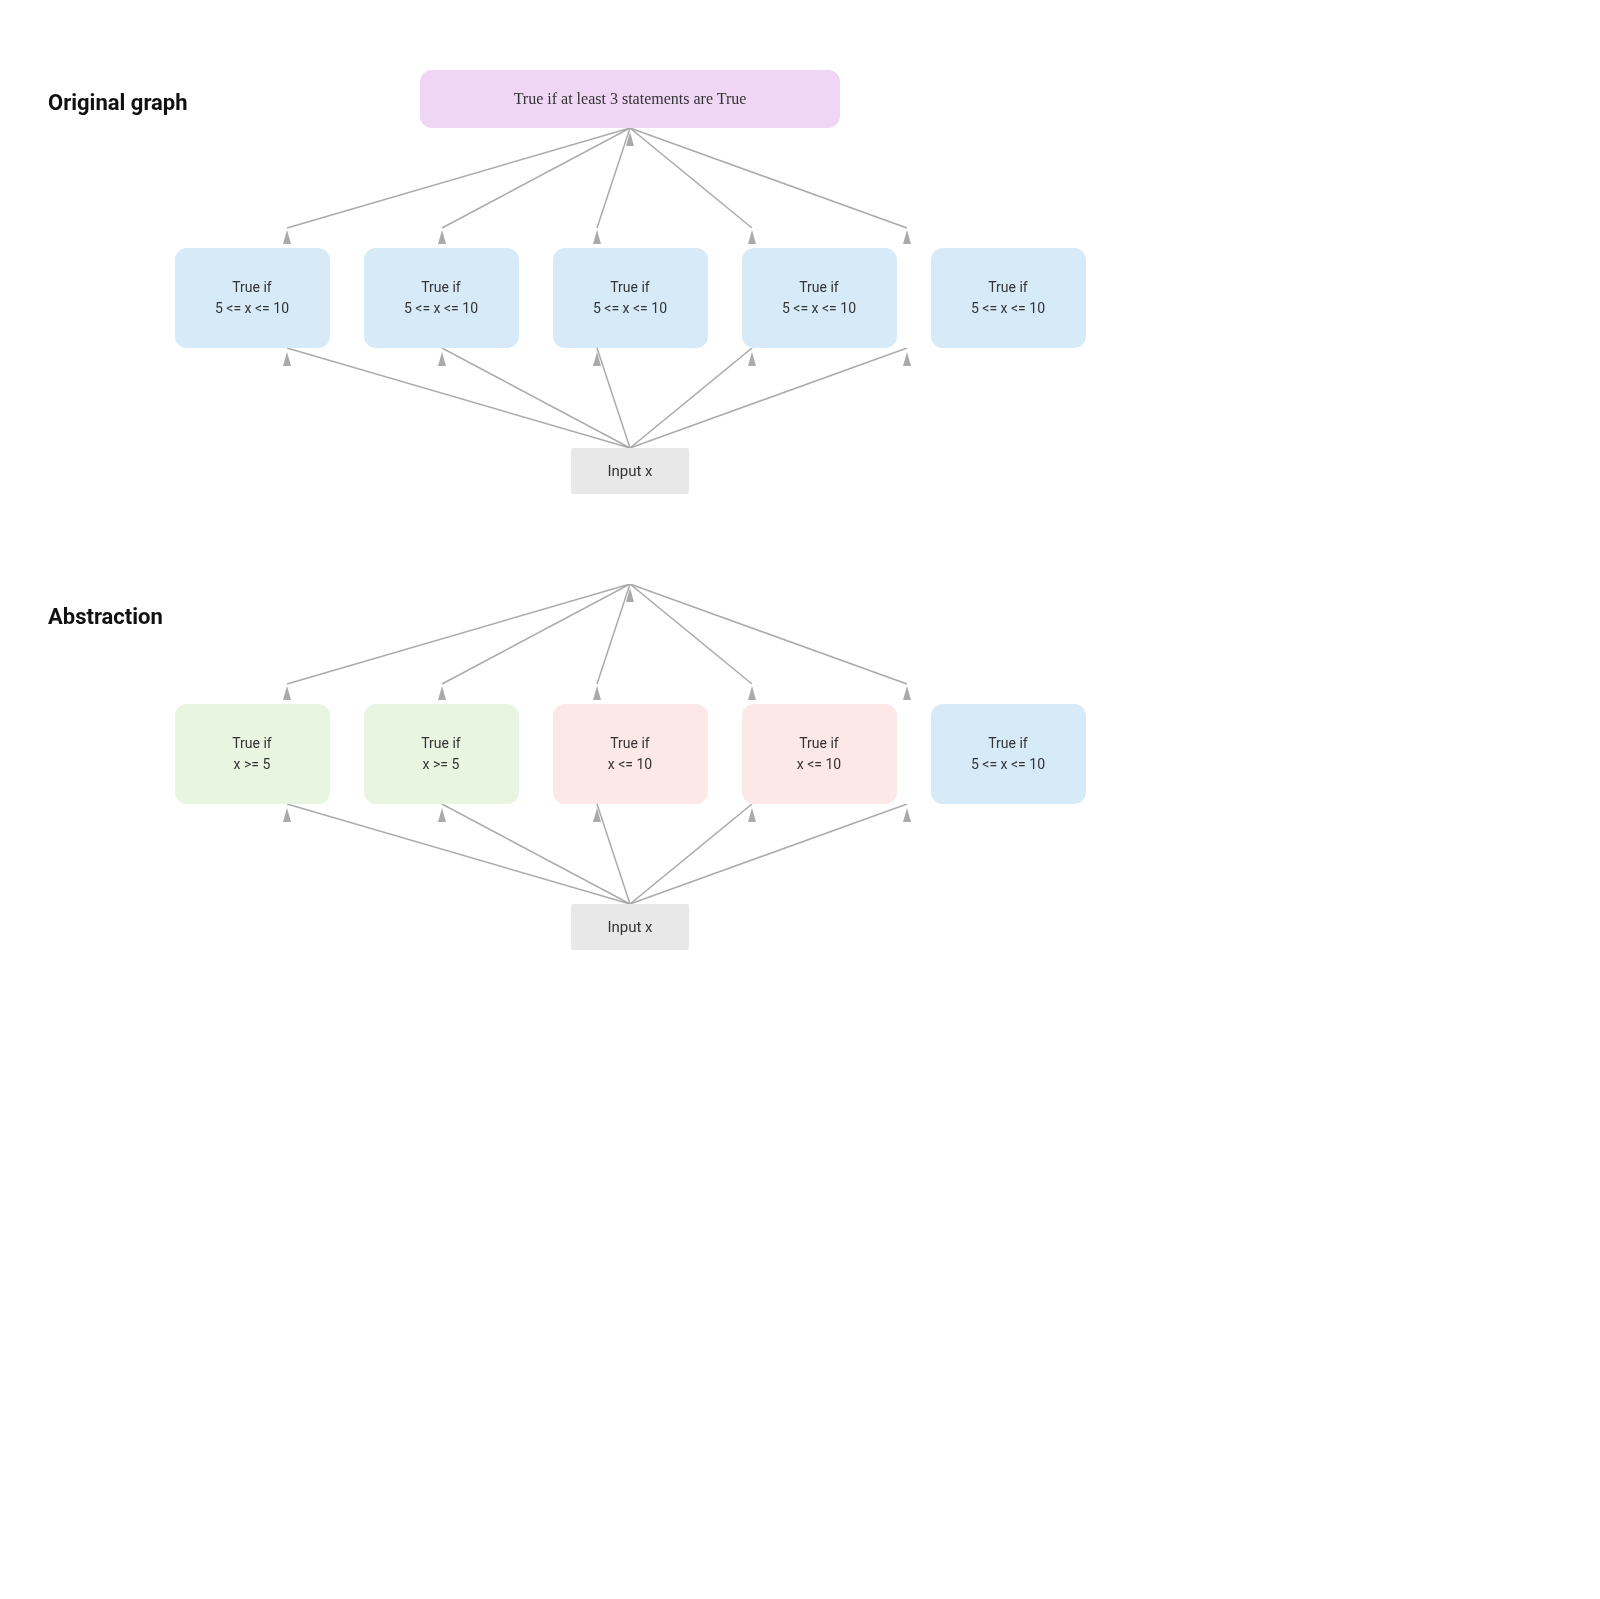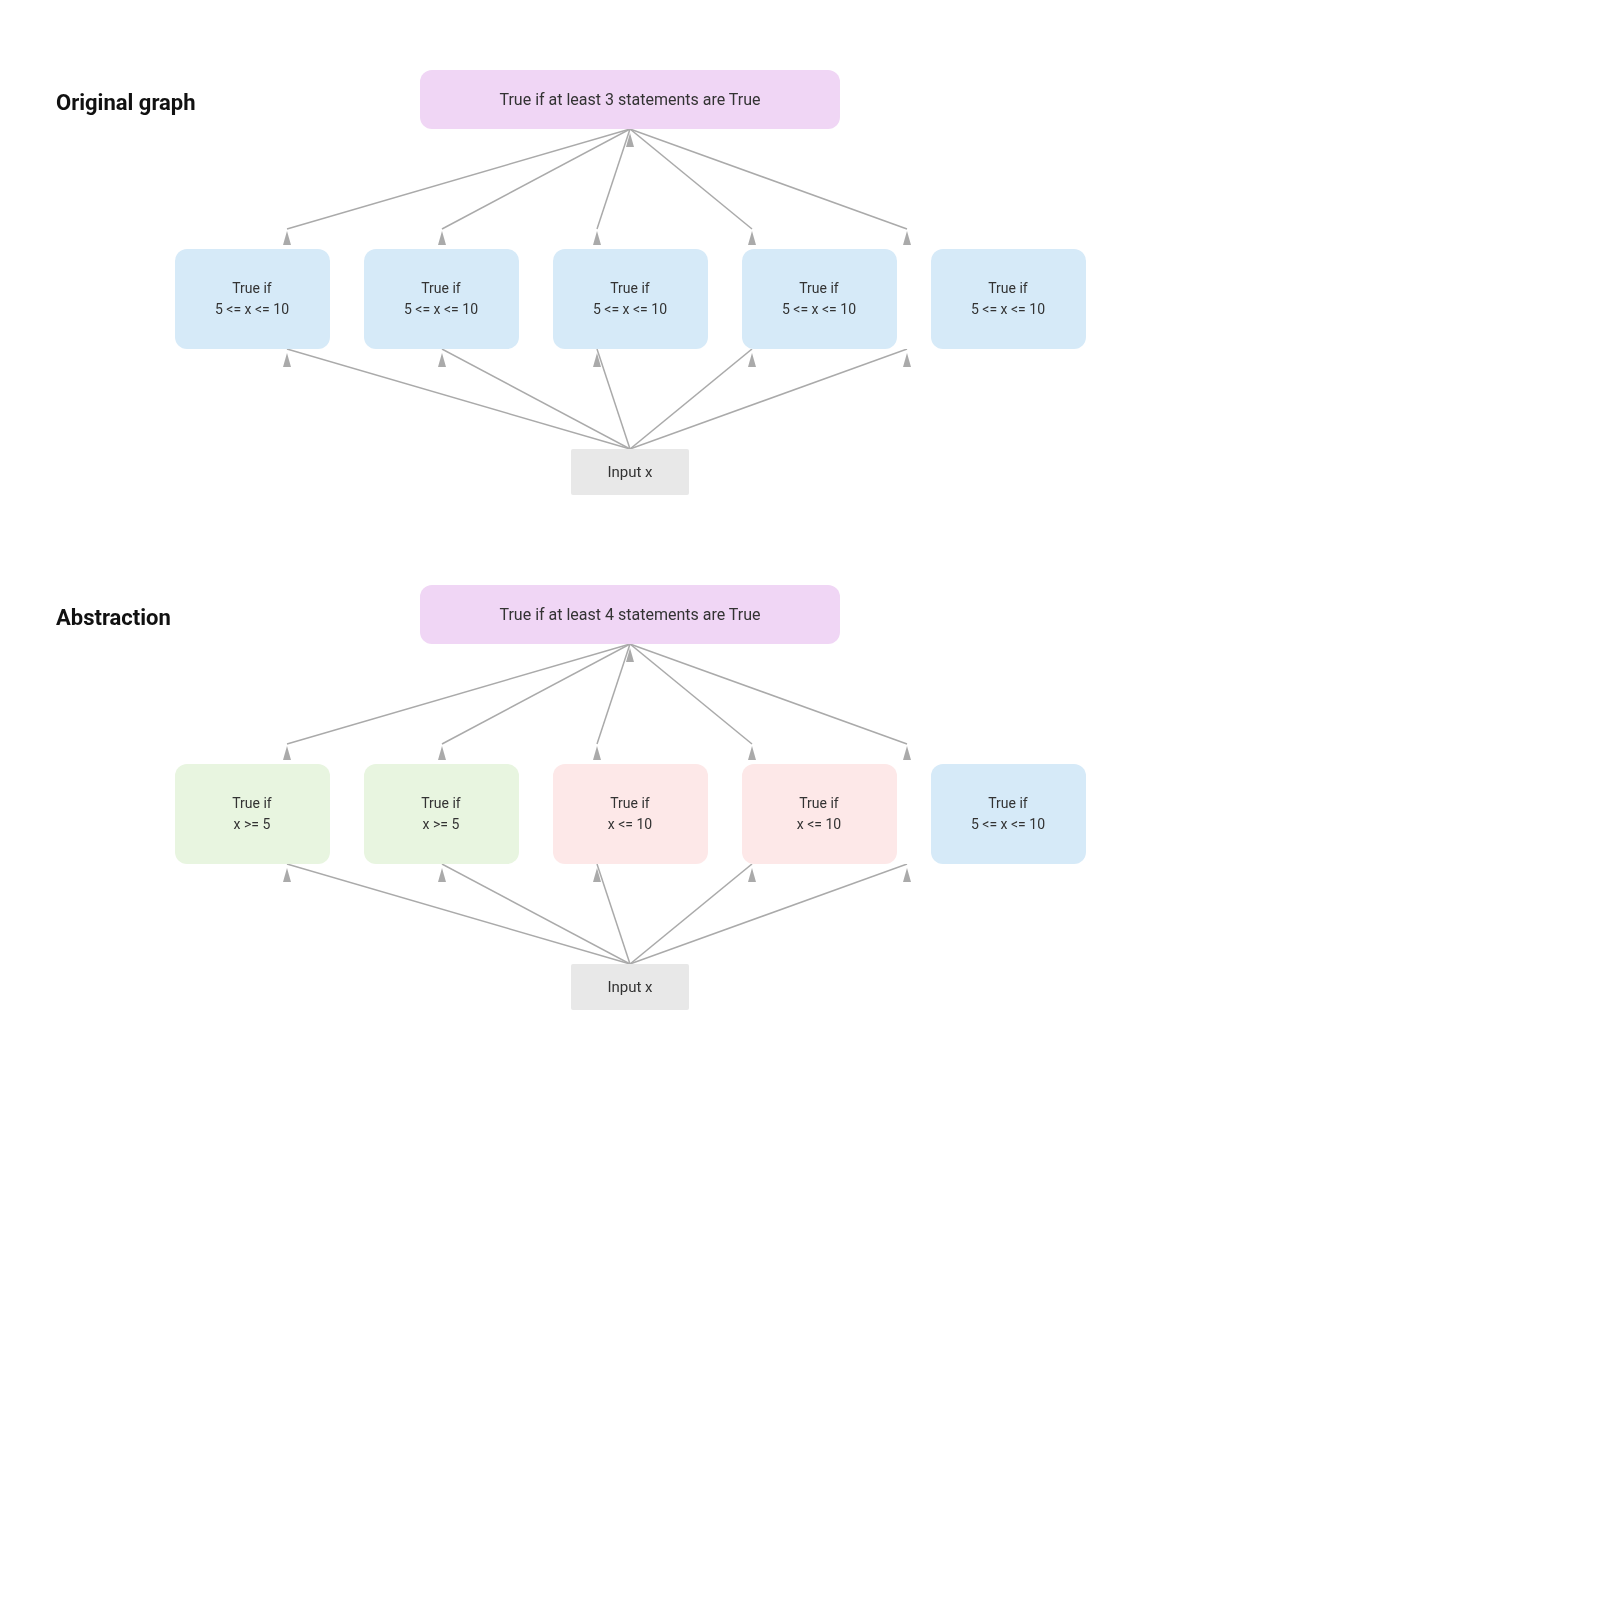--- a/index.html
+++ b/index.html
@@ -15,20 +15,21 @@
     .top-node {
       border-radius: 12px;
       padding: 20px 40px;
       font-size: 16px;
       color: #333;
       text-align: center;
       width: 420px;
       margin-bottom: 0;
       position: relative;
       z-index: 2;
+      font-family: Liberation Serif, serif;
     }
 
     .top-node-pink {
       background: #f0d6f5;
     }
 
     
     .connector-svg {
       display: block;
     }
@@ -77,21 +78,21 @@
     .graph-wrapper {
       position: relative;
       margin-left: 160px;
       display: flex;
       flex-direction: column;
       align-items: center;
     }
 
     .section-label {
       position: absolute;
-      left: 16px;
+      left: 8px;
       top: 30px;
       font-size: 22px;
       font-weight: 700;
       color: #111;
     }
 
     .full-section {
       position: relative;
       margin-bottom: 80px;
       padding-top: 10px;
@@ -149,21 +150,20 @@
 
     <div class="input-node">Input x</div>
   </div>
 </div>
 
 <div class="full-section">
   <div class="section-label">Abstraction</div>
 
   <div class="graph-wrapper">
 
-    <div class="top-node top-node-pink">True if at least 4 statements are True</div>
 
     <svg width="840" height="120" class="connector-svg">
       <line x1="420" y1="0" x2="77" y2="100" stroke="#aaa" stroke-width="1.5"></line>
       <line x1="420" y1="0" x2="232" y2="100" stroke="#aaa" stroke-width="1.5"></line>
       <line x1="420" y1="0" x2="387" y2="100" stroke="#aaa" stroke-width="1.5"></line>
       <line x1="420" y1="0" x2="542" y2="100" stroke="#aaa" stroke-width="1.5"></line>
       <line x1="420" y1="0" x2="697" y2="100" stroke="#aaa" stroke-width="1.5"></line>
       <polygon points="420,4 416,18 424,18" fill="#aaa"></polygon>
       <polygon points="77,102 73,116 81,116" fill="#aaa"></polygon>
       <polygon points="232,102 228,116 236,116" fill="#aaa"></polygon>

